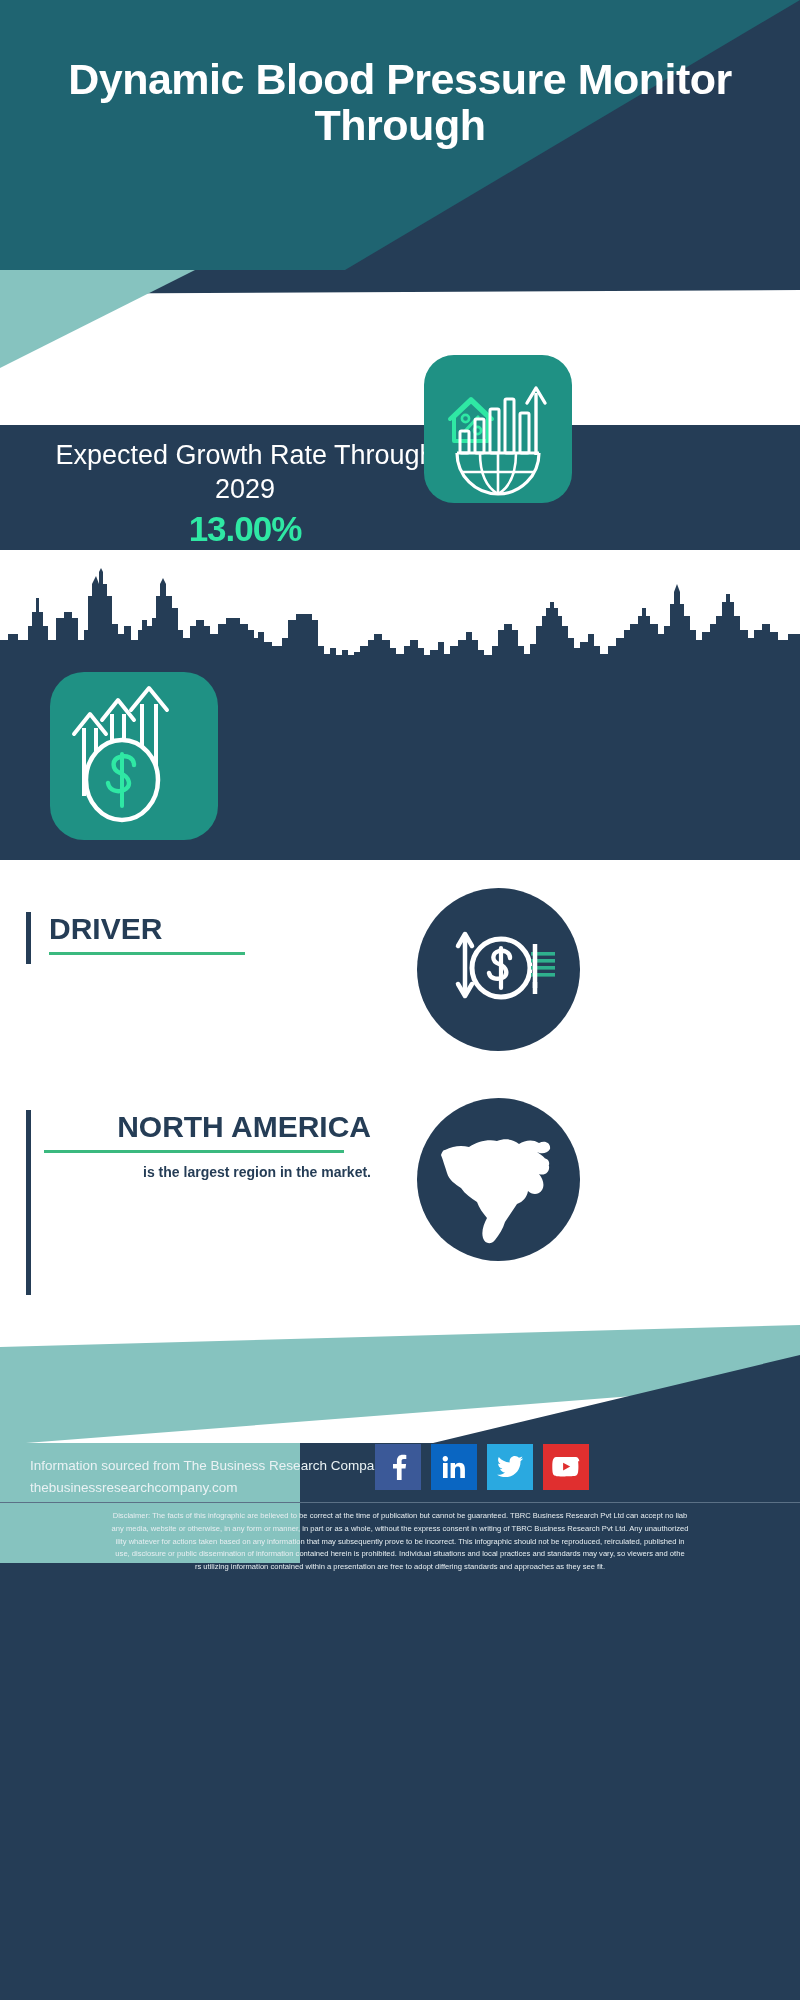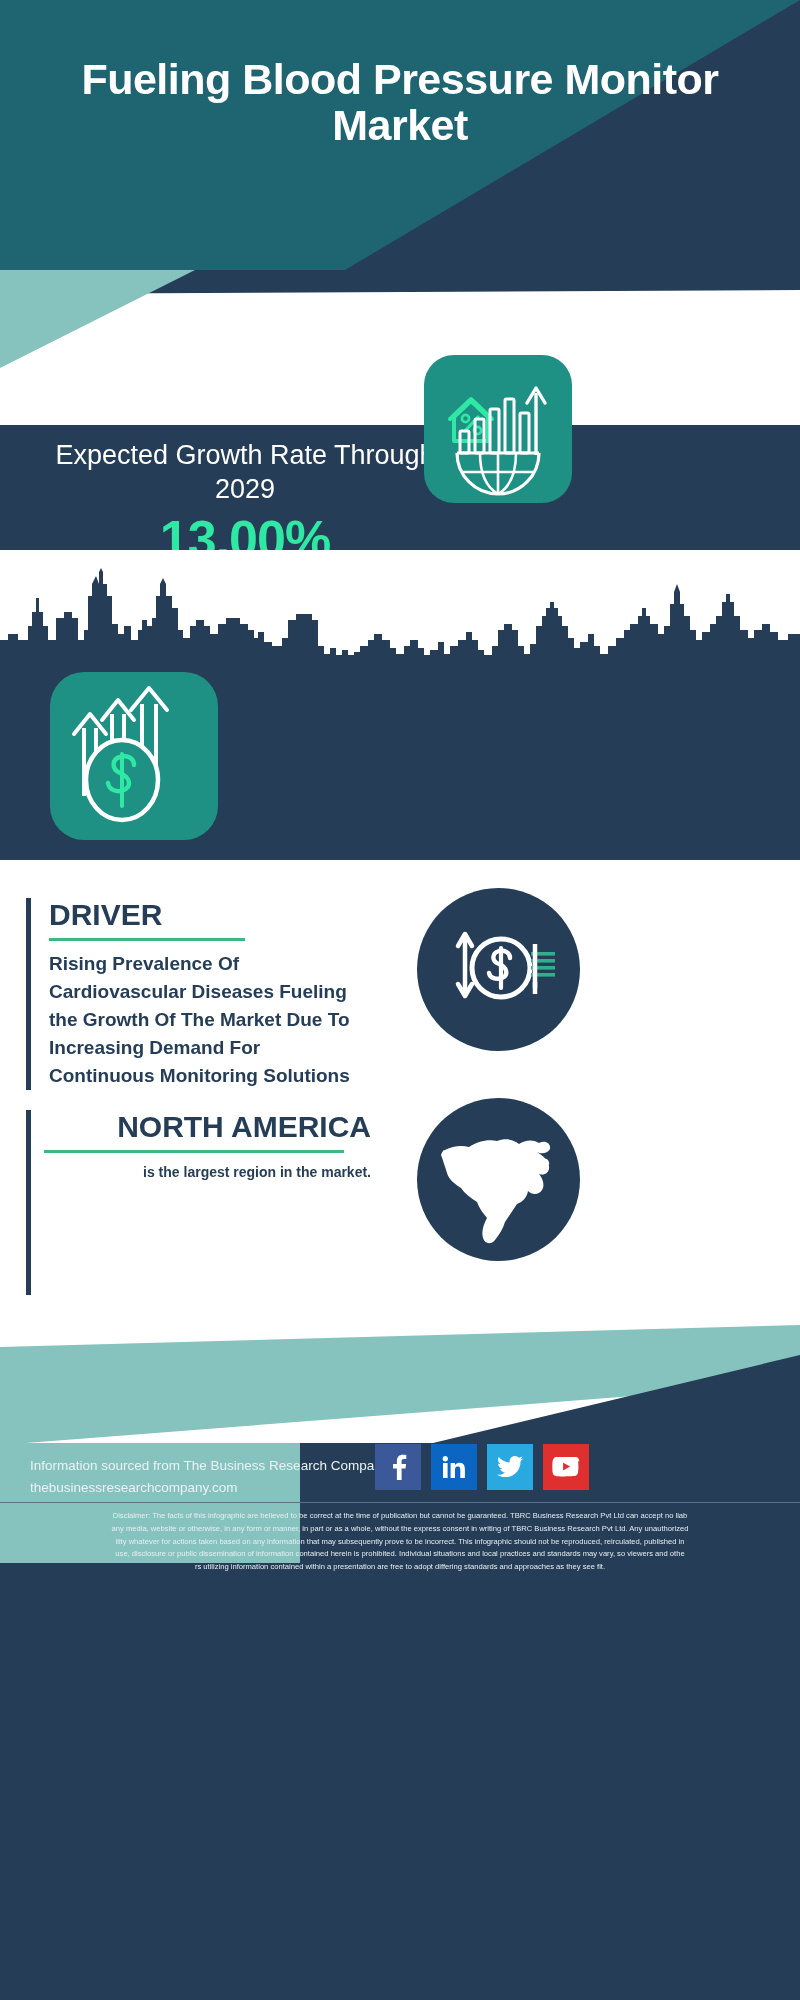--- a/index.html
+++ b/index.html
@@ -65,21 +65,21 @@
     text-align:center;
     color:#ffffff;
     font-size:27px;
     line-height:1.25;
     font-weight:400;
   }
   .growth-value {
     position:absolute; left:30px; top:84px; width:390px;
     text-align:center;
     color:#2fe8a4;
-    font-size:52px;
+    font-size:35px;
     font-weight:bold;
     letter-spacing:-1px;
   }
   .icon-tile-1 {
     position:absolute; left:424px; top:355px; width:148px; height:148px;
     background:#1f9184;
     border-radius:30px;
     z-index:6;
   }
 
@@ -106,21 +106,21 @@
   
   .content {
     position:absolute; left:0; top:860px; width:800px; height:465px;
     background:#ffffff;
   }
   .block {
     position:absolute;
     border-left:5px solid #253d56;
     padding-left:18px;
   }
-  .block-driver { left:26px; top:38px; width:330px; }
+  .block-driver { left:26px; top:52px; width:330px; }
   .block-region { left:26px; top:250px; width:345px; }
   .block-title {
     color:#253d56;
     font-size:30px;
     font-weight:bold;
     letter-spacing:0px;
     line-height:1.1;
   }
   .block-rule {
     height:3px;
@@ -213,21 +213,21 @@
   }
   .f-disclaimer p { margin-bottom:1px; text-align:center;}
 </style>
 </head>
 <body>
 
 <div class="page">
 
   <div class="header">
     <div class="header-diag"></div>
-    <div class="header-title">Fueling Blood Pressure Monitor Market</div>
+    <div class="header-title">Dynamic Blood Pressure Monitor Through</div>
   </div>
 
   <div class="gap-band">
     <div class="gap-dark-top"></div>
     <div class="gap-teal-left"></div>
   </div>
 
   <div class="growth"></div>
   <div class="growth-inner">
     <div class="growth-label">Expected Growth Rate Through 2029</div>
@@ -288,21 +288,20 @@
       <path d="M72 82 L72 134" stroke="#2fe8a4" stroke-width="4" stroke-linecap="round"></path>
       <path d="M84 93 C84 85 76 83 70 85 C62 87 61 97 70 101 C80 105 82 114 74 118 C67 121 59 118 58 111" fill="none" stroke="#2fe8a4" stroke-width="4.4" stroke-linecap="round"></path>
     </svg>
   </div>
 
   <div class="content">
 
     <div class="block block-driver">
       <div class="block-title">DRIVER</div>
       <div class="block-rule rule-driver"></div>
-      <div class="block-body">Rising Prevalence Of Cardiovascular Diseases Fueling the Growth Of The Market Due To Increasing Demand For Continuous Monitoring Solutions</div>
     </div>
 
     <div class="region-rail"></div>
     <div class="block block-region" style="border-left:none;text-align:right;">
       <div class="block-title">NORTH AMERICA</div>
       <div class="block-rule rule-region"></div>
       <div class="block-body block-body-region">is the largest region in the market.</div>
     </div>
 
     <div class="circle-icon circle-driver">

